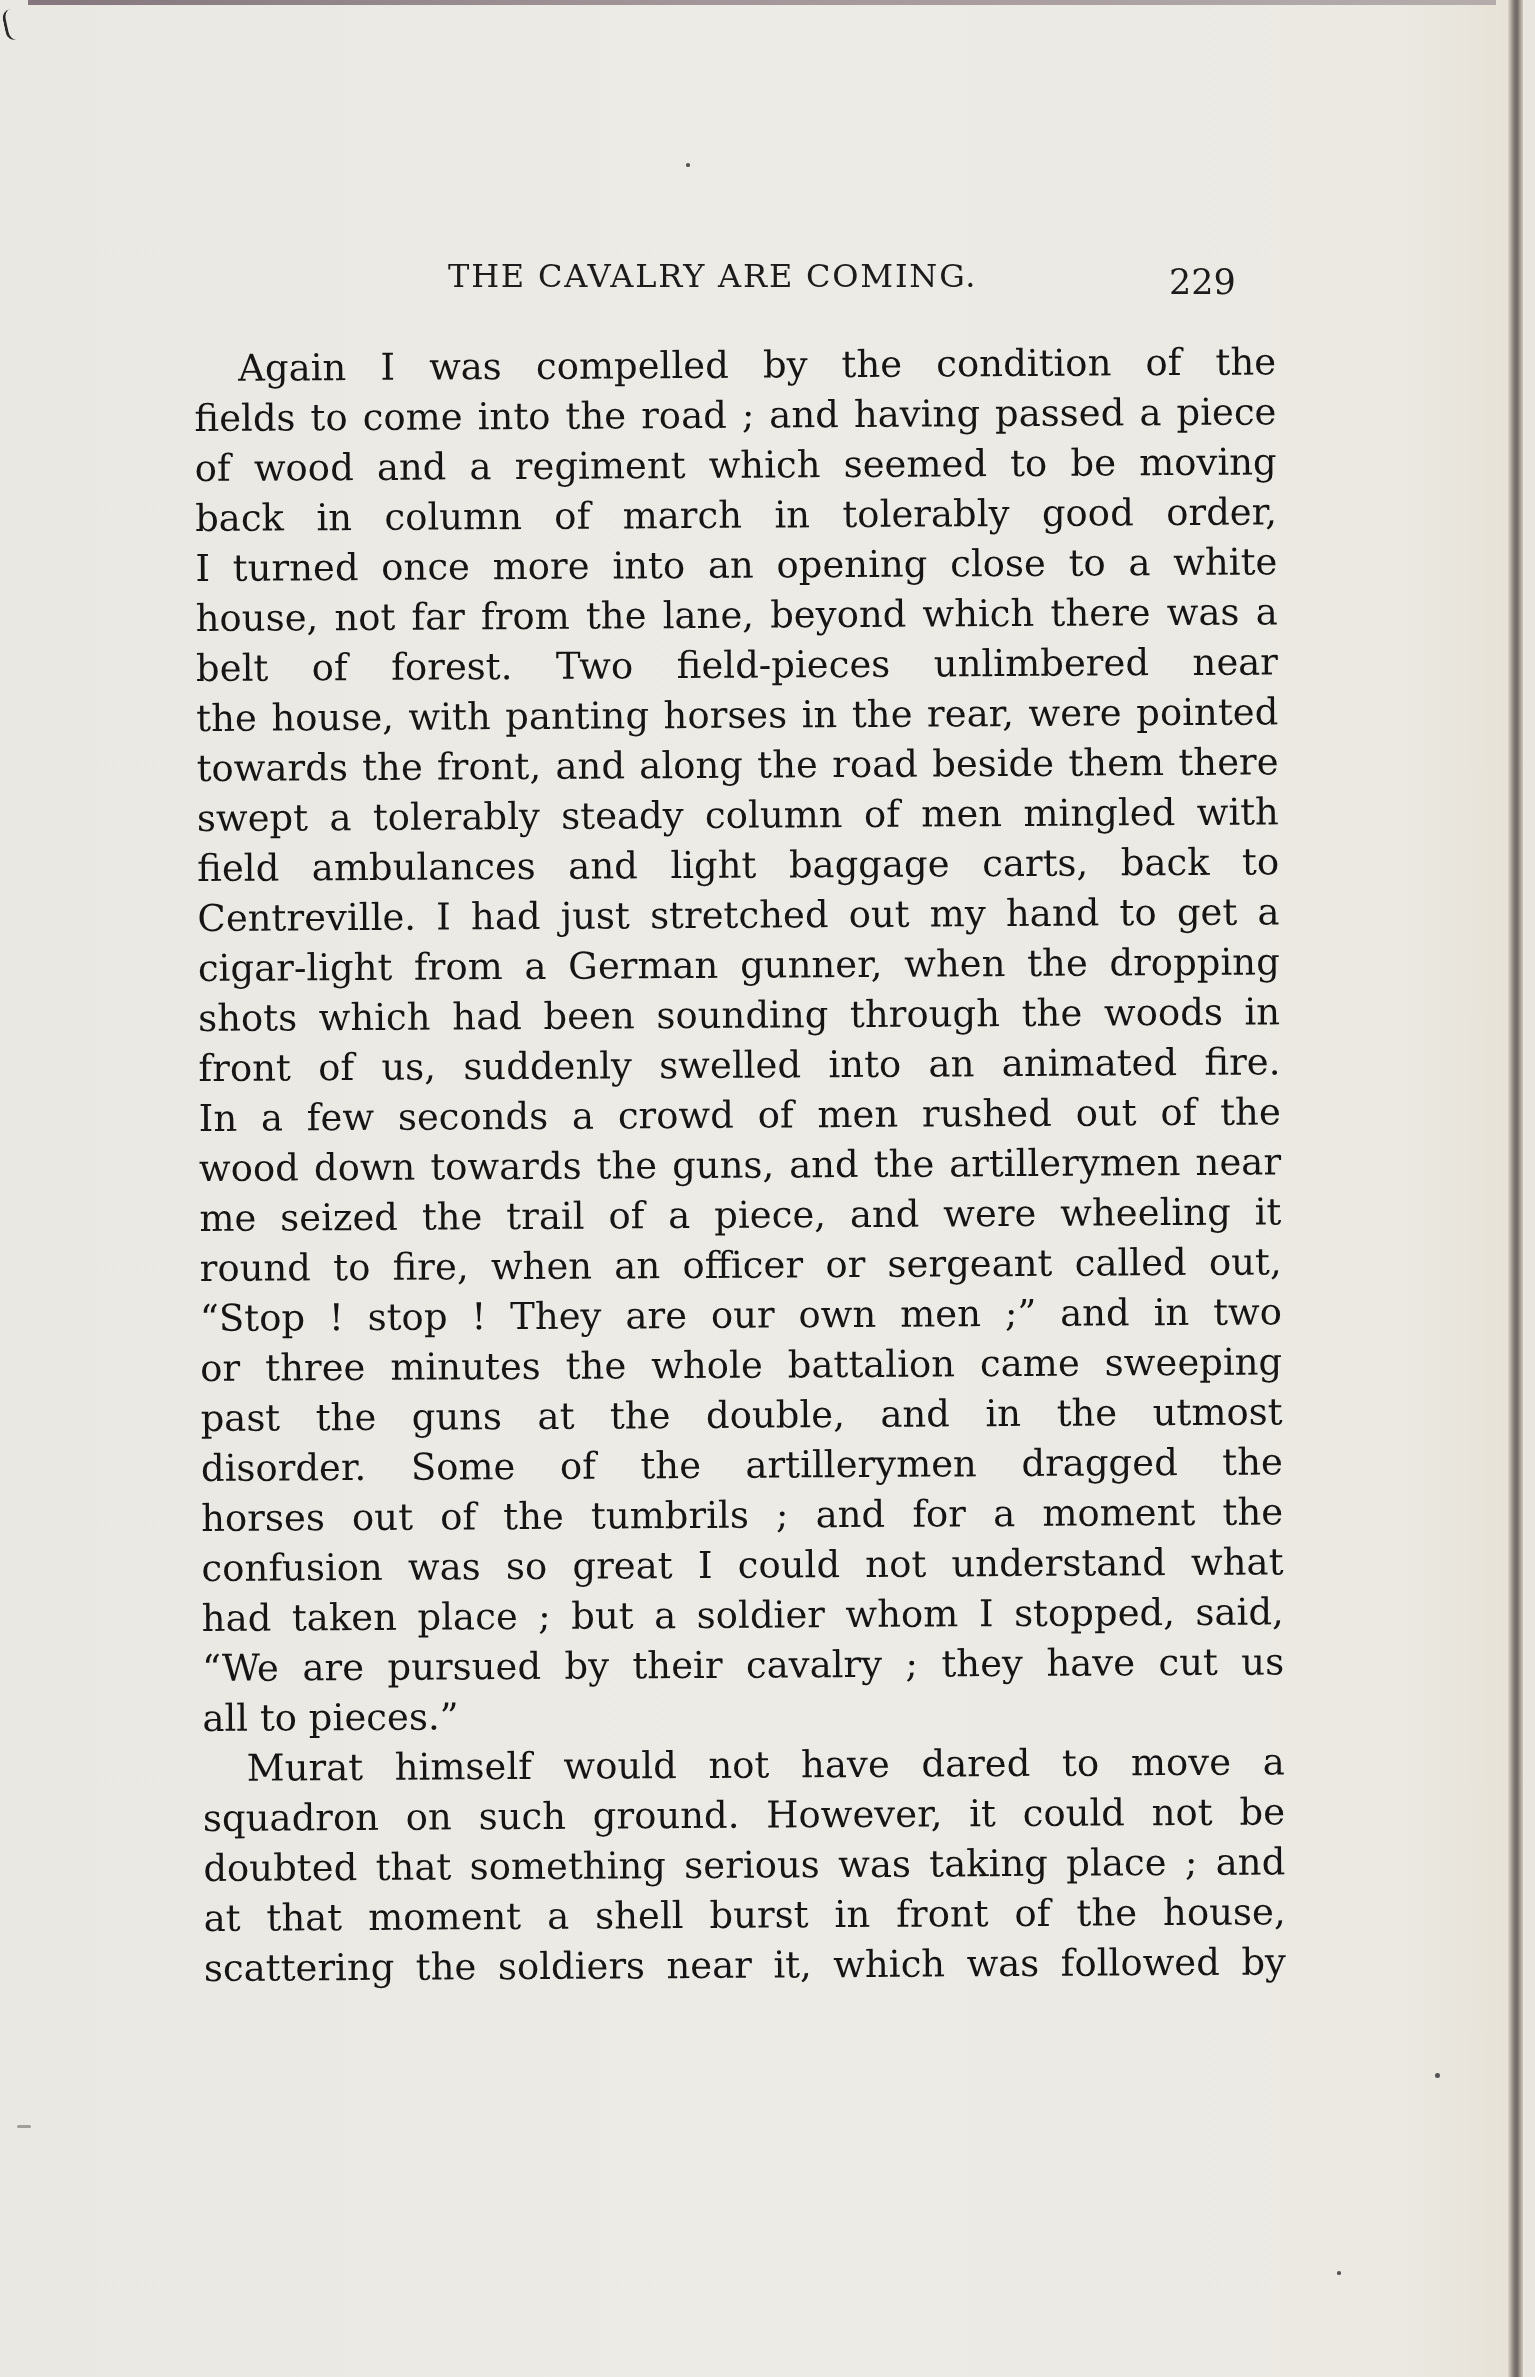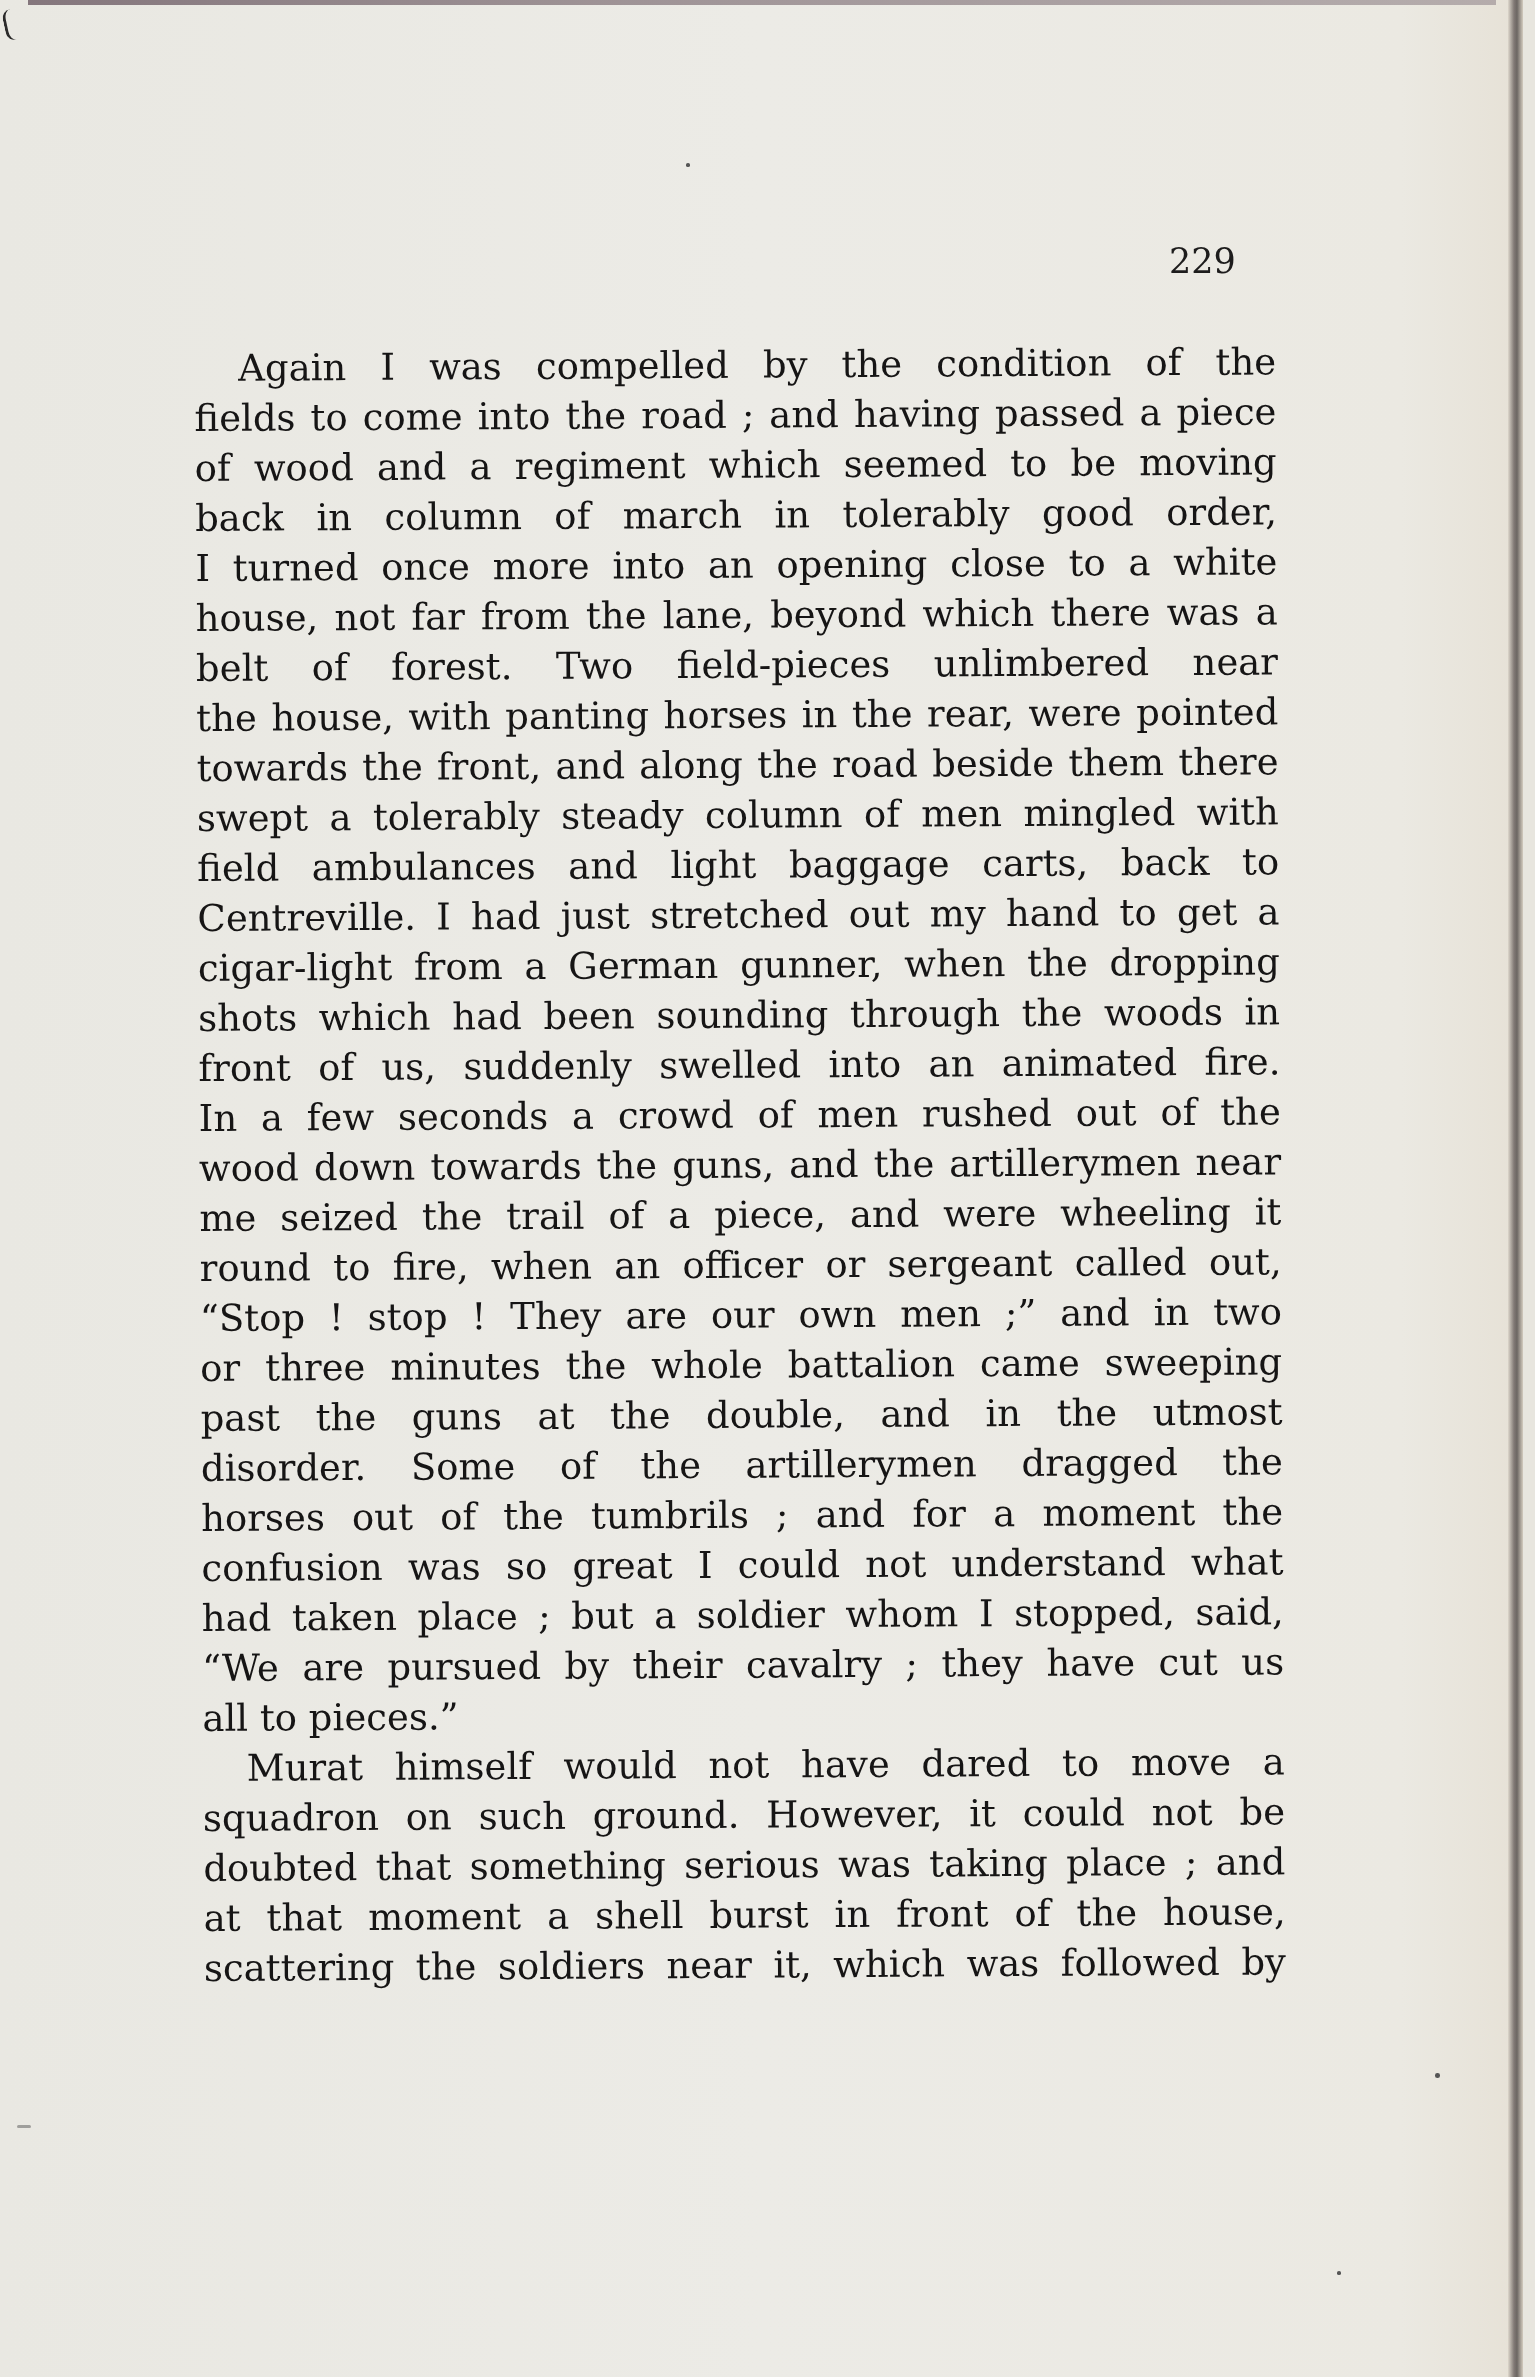--- a/index.html
+++ b/index.html
@@ -55,21 +55,21 @@
       left: 448px;
       top: 257px;
       font-size: 32px;
       letter-spacing: 1.8px;
       color: #1d1c1c;
       font-variant: small-caps;
     }
     .page-number {
       position: absolute;
       left: 1169px;
-      top: 241px;
+      top: 262px;
       font-size: 35px;
       color: #1d1c1c;
     }
     .body-text {
       position: absolute;
       left: 194px;
       top: 344px;
       width: 1082px;
       color: #161515;
       font-size: 37px;
@@ -96,20 +96,21 @@
     }
   </style>
 </head>
 <body>
 
 <div class="page">
   <div class="top-edge"></div>
   <div class="right-edge"></div>
   <div class="left-mark"></div>
 
+  <div class="running-head">THE CAVALRY ARE COMING.</div>
   <div class="page-number">229</div>
 
   <div class="body-text">
 
     <div class="line indent">Again I was compelled by the condition of the</div>
     <div class="line">fields to come into the road ; and having passed a piece</div>
     <div class="line">of wood and a regiment which seemed to be moving</div>
     <div class="line">back in column of march in tolerably good order,</div>
     <div class="line">I turned once more into an opening close to a white</div>
     <div class="line">house, not far from the lane, beyond which there was a</div>

